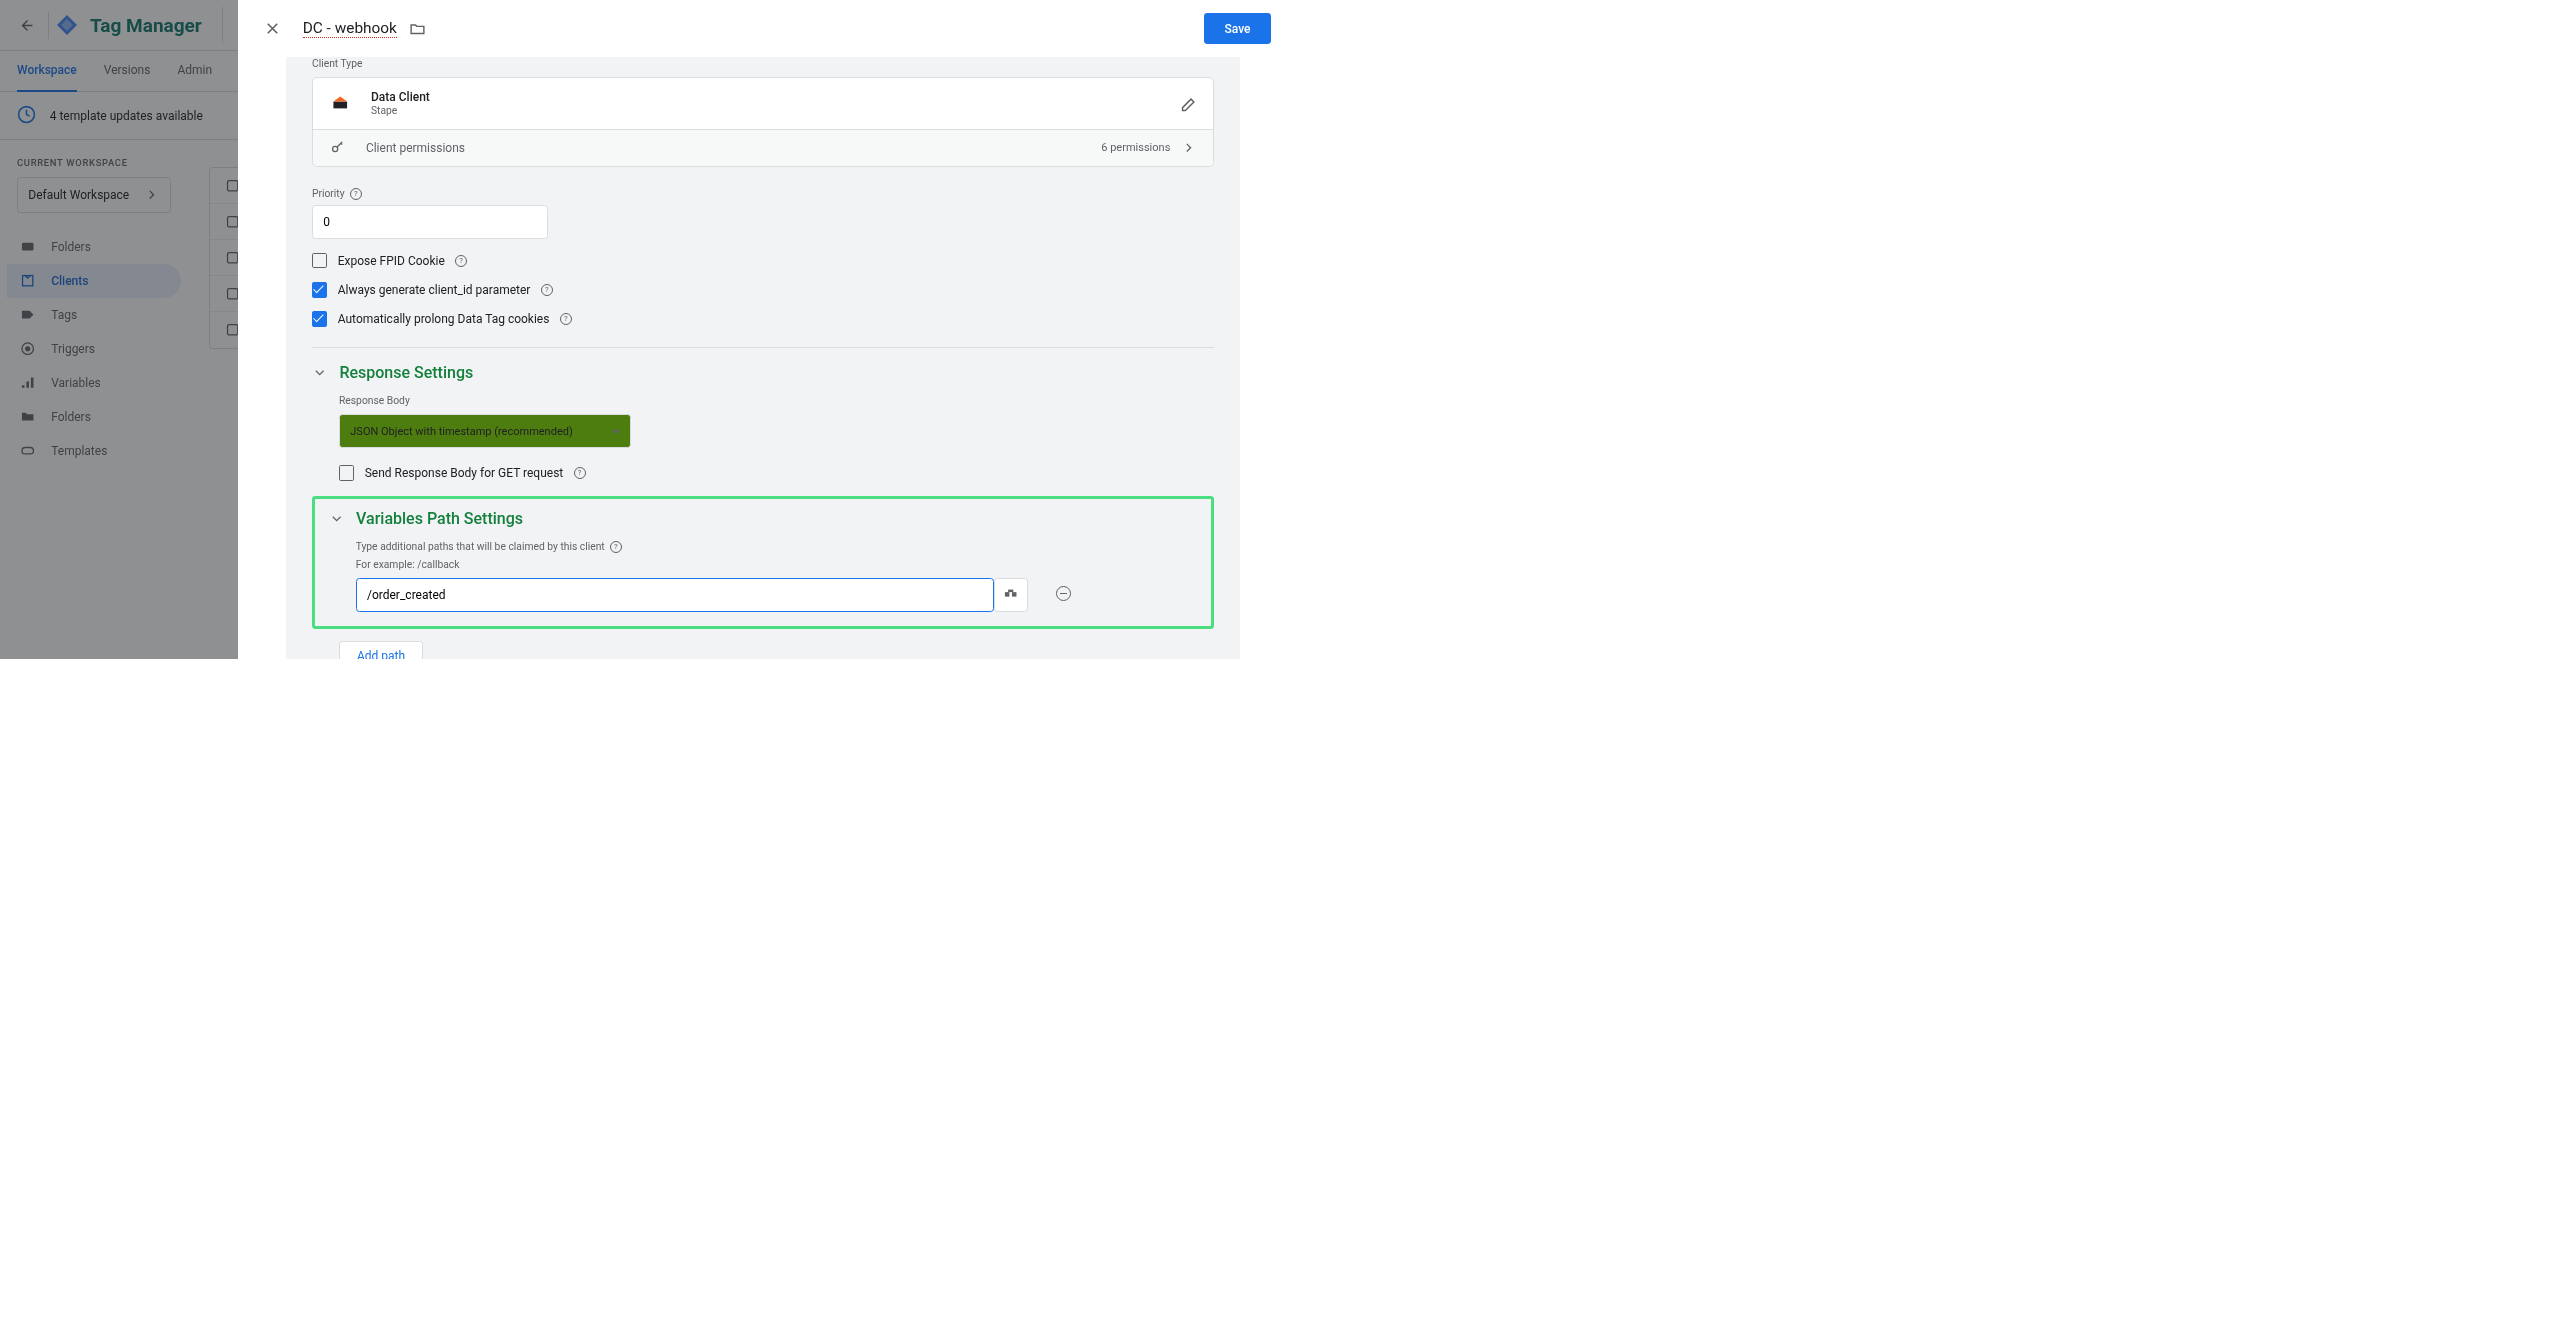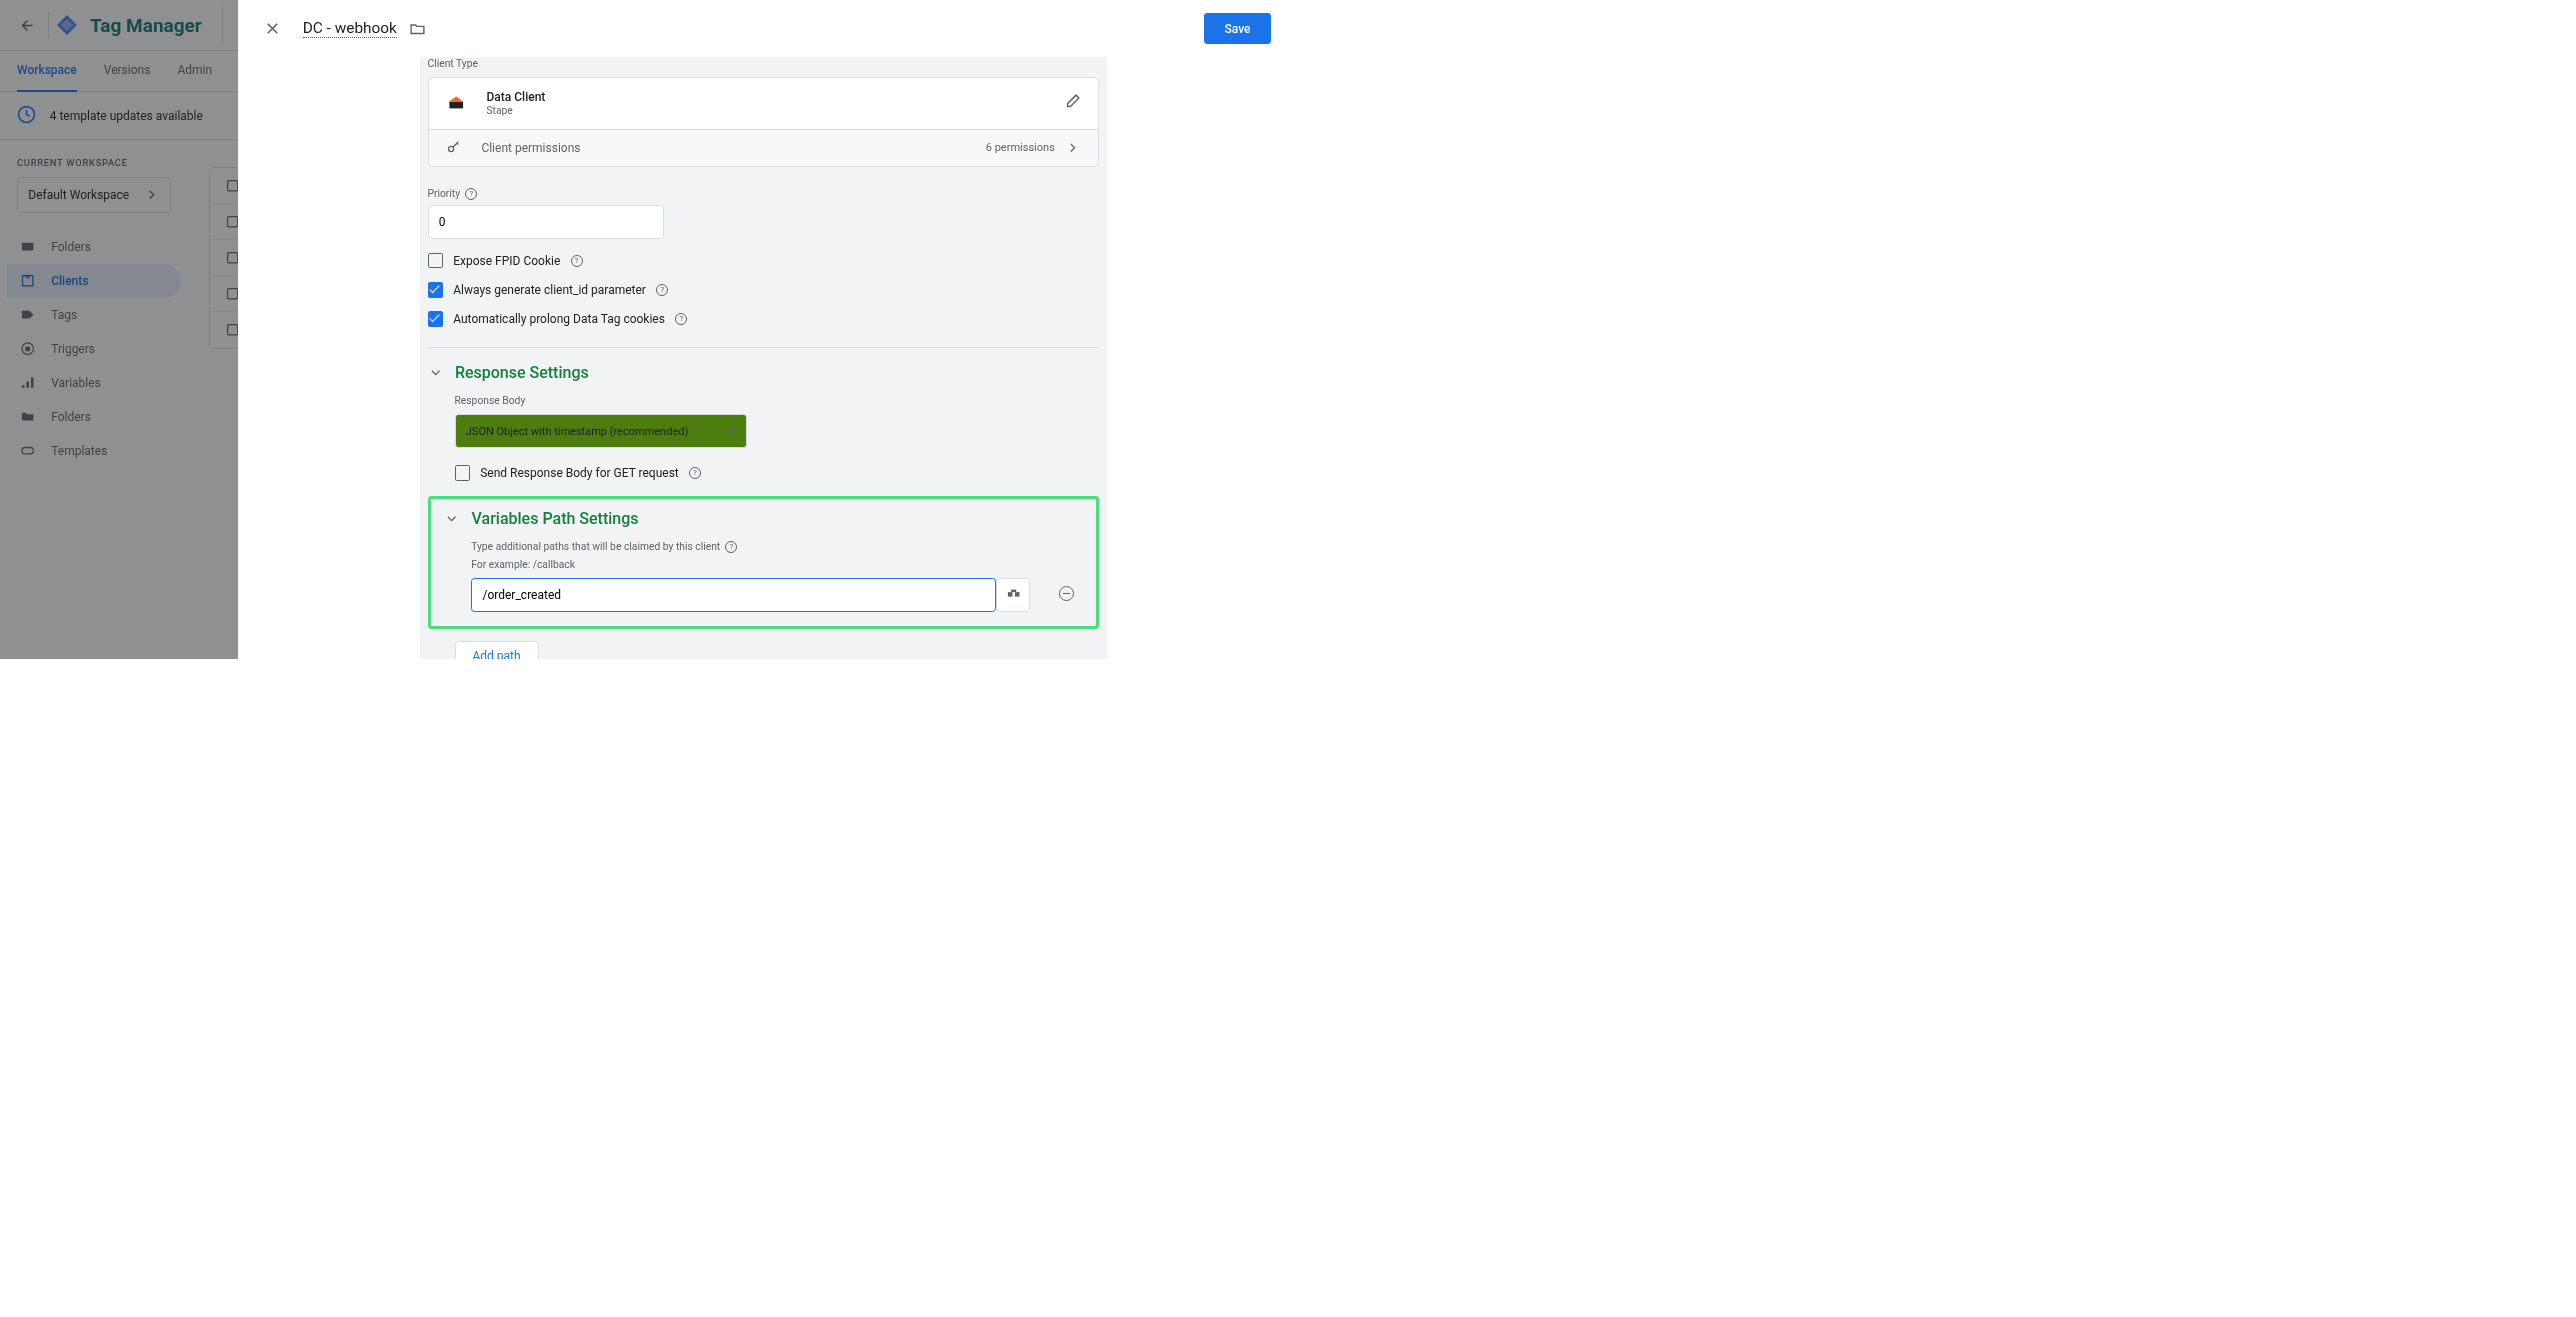--- a/index.html
+++ b/index.html
@@ -44,26 +44,26 @@
     .modal { position: absolute; top: 0; left: 238px; right: 0; bottom: 0; background: #fff; display: flex; flex-direction: column; }
     .modal-header { height: 57px; display: flex; align-items: center; padding: 0 17px; justify-content: space-between; }
     .modal-header-left { display: flex; align-items: center; gap: 13.7px; }
     .close-btn { width: 34px; height: 34px; display: flex; align-items: center; justify-content: center; color: #5f6368; cursor: pointer; }
     .modal-title-wrap { display: flex; align-items: center; gap: 12px; }
     .modal-title { font-size: 15.4px; color: #202124; font-weight: 400; border-bottom: 0.9px dotted #d93025; padding-bottom: 0.9px; }
     .folder-icon { color: #5f6368; width: 17px; height: 17px; }
     .save-btn { background: #1a73e8; color: #fff; border: none; border-radius: 3.4px; height: 31px; padding: 0 20.5px; font-size: 12px; font-weight: 500; cursor: pointer; }
     
     .modal-body { flex: 1; overflow: auto; display: flex; justify-content: center; }
-    .modal-inner { width: 687px; background: #f1f3f4; padding: 0 8px 26px; overflow: visible; }
+    .modal-inner { width: 954px; background: #f1f3f4; padding: 0 26px 26px; overflow: visible; }
     
     .section-label-small { font-size: 10.3px; color: #5f6368; margin-bottom: 6.8px; }
     
     .card { background: #fff; border: 0.9px solid #dadce0; border-radius: 5.1px; }
-    .client-row { display: flex; align-items: center; padding: 12px 17px; justify-content: space-between; }
+    .client-row { display: flex; align-items: flex-end; padding: 12px 17px; justify-content: space-between; }
     .client-left { display: flex; align-items: center; gap: 20.5px; }
     .client-icon-box { width: 20.5px; height: 20.5px; }
     .client-name { font-size: 12px; font-weight: 500; color: #202124; }
     .client-sub { font-size: 10.3px; color: #5f6368; }
     .edit-icon { color: #5f6368; cursor: pointer; }
     .permissions-row { display: flex; align-items: center; padding: 10.3px 17px; justify-content: space-between; border-top: 0.9px solid #dadce0; background: #f7f8f8; border-radius: 0 0 5.1px 5.1px; }
     .perm-left { display: flex; align-items: center; gap: 20.5px; color: #5f6368; font-size: 12px; }
     .perm-right { display: flex; align-items: center; gap: 10.3px; color: #5f6368; font-size: 11px; }
     
     .priority-section { margin-top: 20.5px; }

